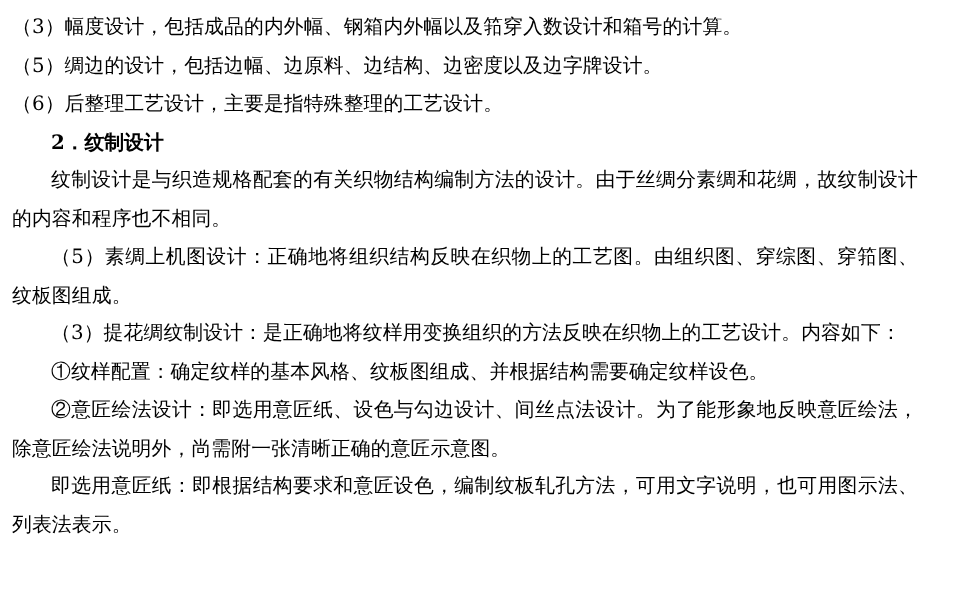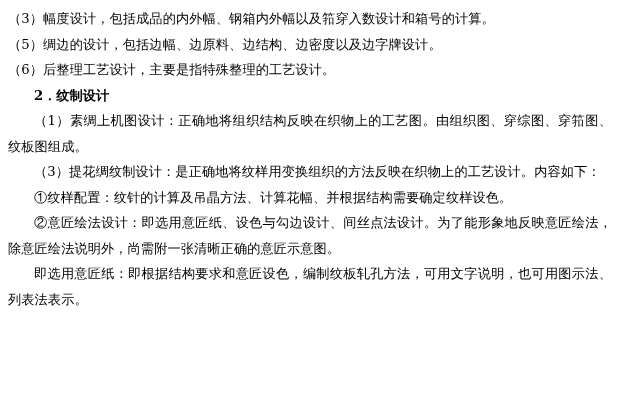--- a/index.html
+++ b/index.html
@@ -51,25 +51,26 @@
 
     <p class="para indent-1">（3）幅度设计，包括成品的内外幅、钢箱内外幅以及筘穿入数设计和箱号的计算。</p>
 
 
     <p class="para indent-1">（5）绸边的设计，包括边幅、边原料、边结构、边密度以及边字牌设计。</p>
 
     <p class="para indent-1">（6）后整理工艺设计，主要是指特殊整理的工艺设计。</p>
 
     <p class="heading">2．纹制设计</p>
 
+    <p class="para indent-2">纹制设计是与织造规格配套的有关织物结构编制方法的设计。由于丝绸分素绸和花绸，故纹制设计的内容和程序也不相同。</p>
 
-    <p class="para indent-2">（1）素绸上机图设计：正确地将组织结构反映在织物上的工艺图。由组织图、穿综图、穿筘图、纹板图组成。</p>
+    <p class="para indent-2">（5）素绸上机图设计：正确地将组织结构反映在织物上的工艺图。由组织图、穿综图、穿筘图、纹板图组成。</p>
 
     <p class="para indent-2">（3）提花绸纹制设计：是正确地将纹样用变换组织的方法反映在织物上的工艺设计。内容如下：</p>
 
-    <p class="para indent-2">①纹样配置：纹针的计算及吊晶方法、计算花幅、并根据结构需要确定纹样设色。</p>
+    <p class="para indent-2">①纹样配置：确定纹样的基本风格、纹板图组成、并根据结构需要确定纹样设色。</p>
 
     <p class="para indent-2">②意匠绘法设计：即选用意匠纸、设色与勾边设计、间丝点法设计。为了能形象地反映意匠绘法，除意匠绘法说明外，尚需附一张清晰正确的意匠示意图。</p>
 
     <p class="para indent-2">即选用意匠纸：即根据结构要求和意匠设色，编制纹板轧孔方法，可用文字说明，也可用图示法、列表法表示。</p>
 
   </div>
 </div>
 
 </body></html>

